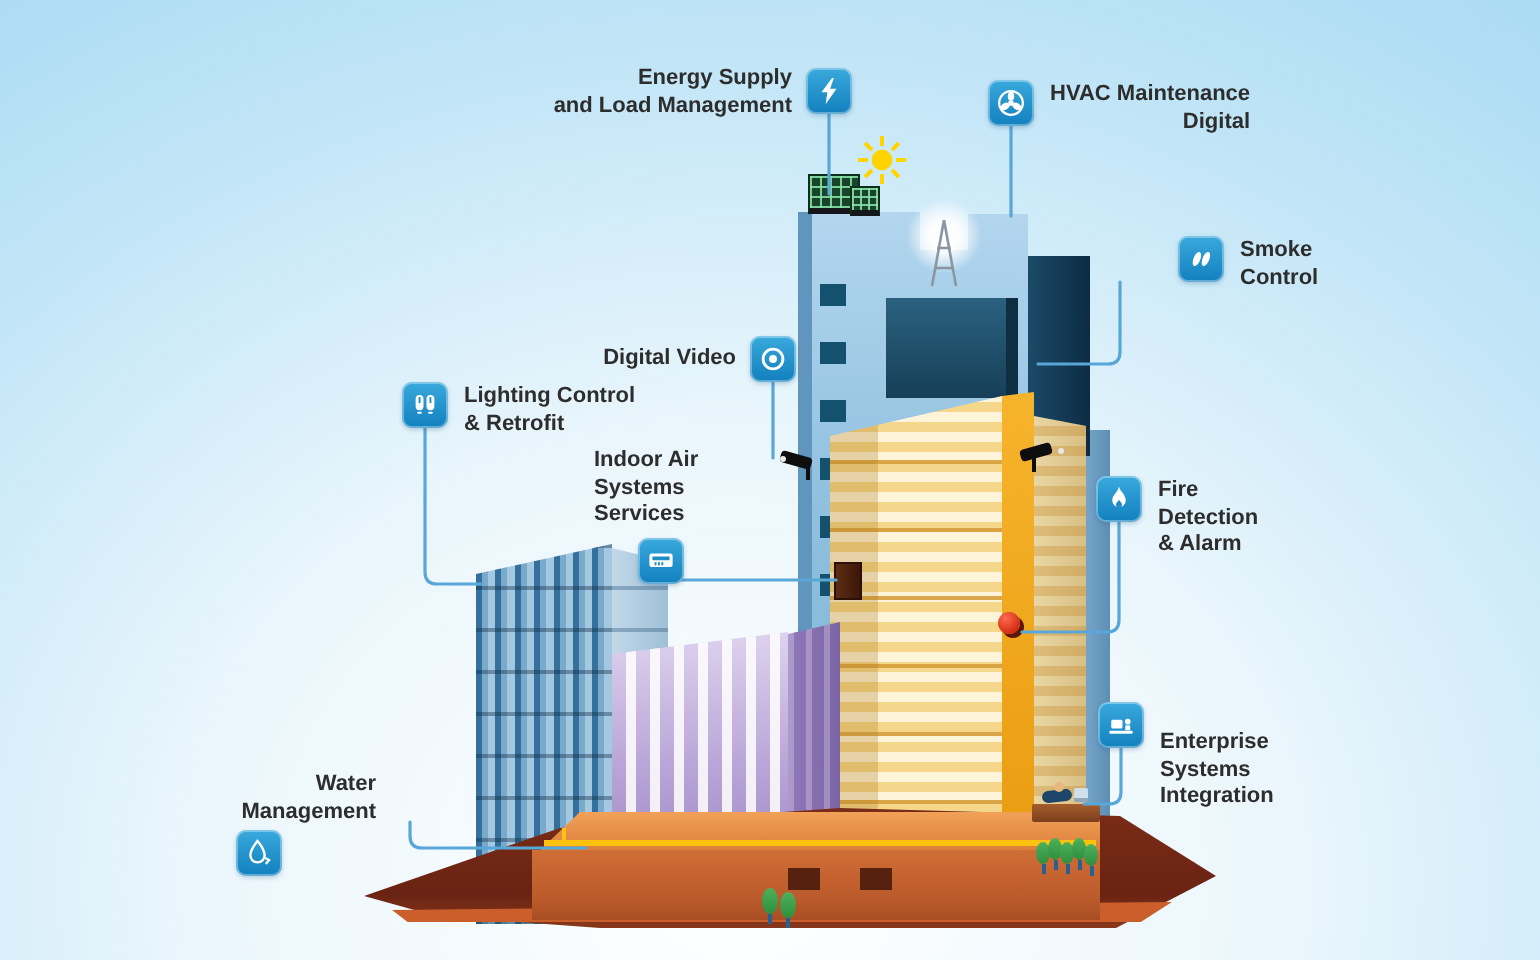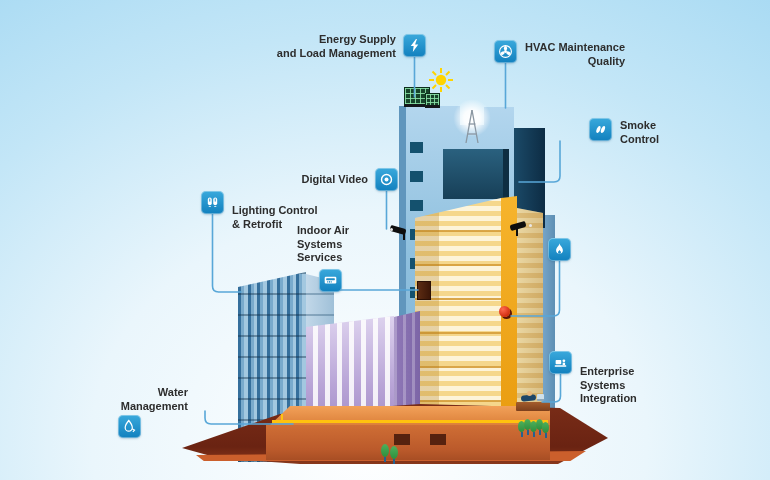--- a/index.html
+++ b/index.html
@@ -20,21 +20,21 @@
   .co-energy{left:256px;top:33px;}
   .co-energy .txt{width:140px;text-align:right;margin-right:7px;}
   .co-energy .badge{margin-top:1px;}
   .co-hvac{left:494px;top:40px;}
   .co-hvac .txt{margin-left:8px;margin-top:1px;text-align:right;}
   .co-smoke{left:549px;top:118px;padding-left:40px;}
   .co-smoke .txt{margin-left:8px;margin-top:1px;}
   .co-video{left:268px;top:168px;}
   .co-video .txt{width:100px;text-align:right;margin-right:7px;margin-top:5px;}
   .co-lighting{left:201px;top:191px;}
-  .co-lighting .txt{margin-left:8px;margin-top:13px;}
+  .co-lighting .txt{margin-left:8px;margin-top:1px;}
   .co-air{left:297px;top:224px;width:90px;display:block;}
   .co-air .badge{margin:4px 0 0 22px;}
   .co-fire{left:548px;top:238px;}
   .co-fire .txt{margin-left:8px;margin-top:1px;}
   .co-water{left:118px;top:386px;flex-direction:column;}
   .co-water .txt{width:70px;text-align:right;margin-right:6px;}
   .co-water .badge{margin-top:2px;}
   .co-enterprise{left:549px;top:351px;}
   .co-enterprise .txt{margin-left:8px;margin-top:14px;}
   
@@ -277,21 +277,21 @@
       <svg viewBox="0 0 16 16" fill="#fff">
           <circle cx="8" cy="8" r="6.3" fill="none" stroke="#fff" stroke-width="1.2"></circle>
           <circle cx="8" cy="8" r="1.5"></circle>
           <ellipse cx="8" cy="4.4" rx="1.7" ry="2.4"></ellipse>
           <ellipse cx="8" cy="4.4" rx="1.7" ry="2.4" transform="rotate(120 8 8)"></ellipse>
           <ellipse cx="8" cy="4.4" rx="1.7" ry="2.4" transform="rotate(240 8 8)"></ellipse>
         </svg>
     </span>
     <div class="txt">
       <div>HVAC Maintenance</div>
-      <div>Quality</div>
+      <div>Digital</div>
     </div>
   </div>
 
   <div class="co co-smoke">
     <span class="badge">
       <svg viewBox="0 0 16 16" fill="#fff">
           <ellipse cx="5.8" cy="8" rx="1.8" ry="4" transform="rotate(22 5.8 8)"></ellipse>
           <ellipse cx="10.6" cy="8" rx="1.8" ry="4" transform="rotate(22 10.6 8)"></ellipse>
         </svg>
     </span>
@@ -348,20 +348,25 @@
     </span>
   </div>
 
   <div class="co co-fire">
     <span class="badge">
       <svg viewBox="0 0 16 16" fill="#fff">
           <path d="M8 1.2 C8.3 3.8 11.6 5.4 11.6 8.8 a3.6 3.6 0 0 1 -7.2 0 C4.4 5.6 7.6 4.4 8 1.2 Z"></path>
           <path d="M8 12.6 a1.6 1.6 0 0 1 -1.6 -1.6 c0 -1 .9 -1.4 1.6 -2.6 .7 1.2 1.6 1.6 1.6 2.6 a1.6 1.6 0 0 1 -1.6 1.6 Z" fill="#1e8cc6"></path>
         </svg>
     </span>
+    <div class="txt">
+      <div>Fire</div>
+      <div>Detection</div>
+      <div>&amp; Alarm</div>
+    </div>
   </div>
 
   <div class="co co-water">
     <div class="txt">
       <div>Water</div>
       <div>Management</div>
     </div>
     <span class="badge">
       <svg viewBox="0 0 16 16">
           <path d="M7.2 1.6 C7.2 1.6 3.4 6.2 3.4 9.2 a3.8 3.8 0 0 0 7.6 0 C11 6.2 7.2 1.6 7.2 1.6 Z" fill="none" stroke="#fff" stroke-width="1.3"></path>

